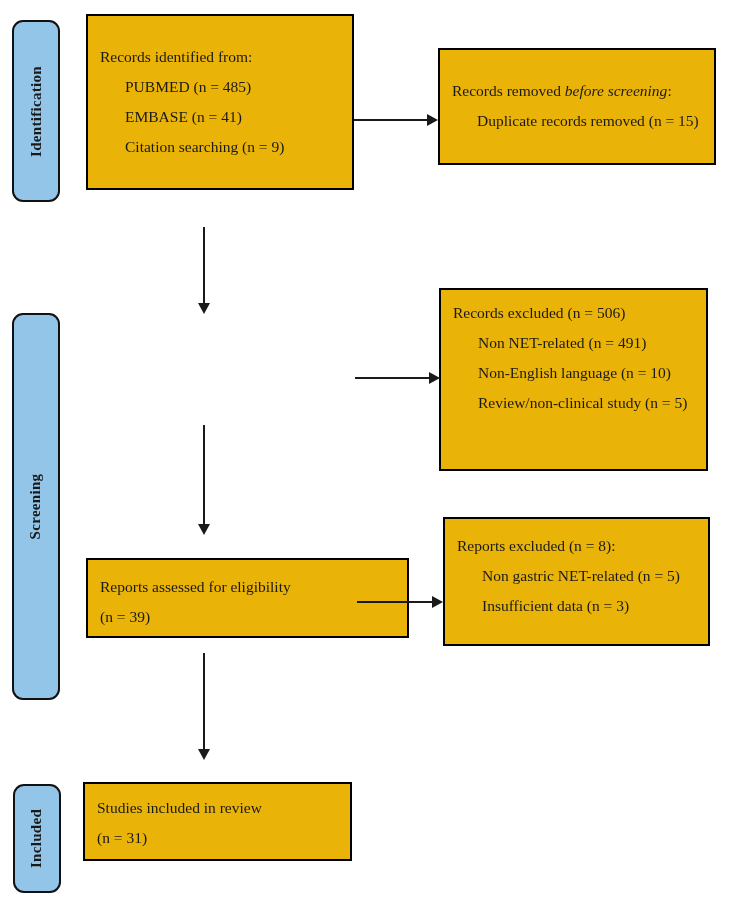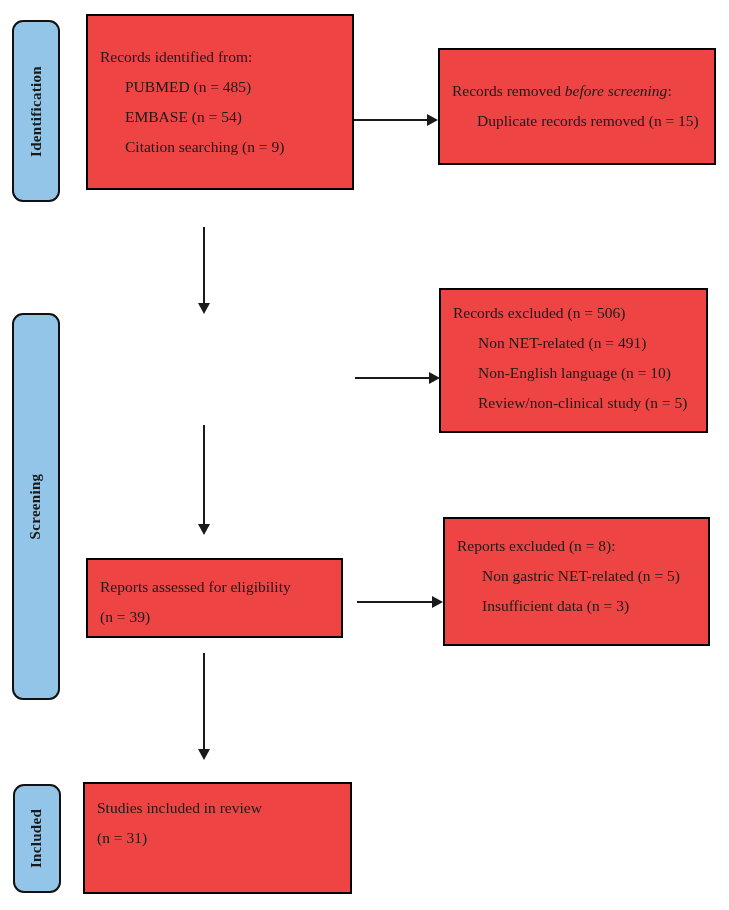--- a/index.html
+++ b/index.html
@@ -37,21 +37,21 @@
     white-space: nowrap;
     font-weight: bold;
     font-size: 15px;
     letter-spacing: 0.3px;
     color: var(--text-color);
   }
 
   
   .box {
     position: absolute;
-    background: #ef4444;
+    background: #eab308;
     border: 2px solid var(--box-border);
     font-size: 15.5px;
     line-height: 30px;
     padding-left: 12px;
     padding-right: 6px;
     overflow: hidden;
   }
   .box .line { white-space: nowrap; }
   .box .indent { padding-left: 25px; }
   .box em { font-style: italic; font-family: Liberation Serif, serif; }
@@ -99,51 +99,51 @@
   <div class="stage" style="left:12px; top:313px; width:48px; height:387px;">
     <span class="stage-text">Screening</span>
   </div>
   <div class="stage" style="left:13px; top:784px; width:48px; height:109px;">
     <span class="stage-text">Included</span>
   </div>
 
   <div class="box" style="left:86px; top:14px; width:268px; height:176px; padding-top:26px;">
     <div class="line">Records identified from:</div>
     <div class="line indent">PUBMED (n = 485)</div>
-    <div class="line indent">EMBASE (n = 54)</div>
+    <div class="line indent">EMBASE (n = 41)</div>
     <div class="line indent">Citation searching (n = 9)</div>
   </div>
 
   <div class="box" style="left:438px; top:48px; width:278px; height:117px; padding-top:26px;">
     <div class="line">
       <span>Records removed </span><em>before screening</em><span>:</span>
     </div>
     <div class="line indent">Duplicate records removed (n = 15)</div>
   </div>
 
 
-  <div class="box" style="left:439px; top:288px; width:269px; height:145px; padding-top:8px;">
+  <div class="box" style="left:439px; top:288px; width:269px; height:183px; padding-top:8px;">
     <div class="line">Records excluded (n = 506)</div>
     <div class="line indent">Non NET-related (n = 491)</div>
     <div class="line indent">Non-English language (n = 10)</div>
     <div class="line indent">Review/non-clinical study (n = 5)</div>
   </div>
 
-  <div class="box" style="left:86px; top:558px; width:257px; height:80px; padding-top:12px;">
+  <div class="box" style="left:86px; top:558px; width:323px; height:80px; padding-top:12px;">
     <div class="line">Reports assessed for eligibility</div>
     <div class="line">(n = 39)</div>
   </div>
 
   <div class="box" style="left:443px; top:517px; width:267px; height:129px; padding-top:12px;">
     <div class="line">Reports excluded (n = 8):</div>
     <div class="line indent">Non gastric NET-related (n = 5)</div>
     <div class="line indent">Insufficient data (n = 3)</div>
   </div>
 
-  <div class="box" style="left:83px; top:782px; width:269px; height:112px; padding-top:9px;">
+  <div class="box" style="left:83px; top:782px; width:269px; height:79px; padding-top:9px;">
     <div class="line">Studies included in review</div>
     <div class="line">(n = 31)</div>
   </div>
 
   <div class="arrow-right" style="left:354px; top:119px; width:73px;"></div>
   <div class="arrow-down" style="left:203px; top:227px; height:76px;"></div>
   <div class="arrow-right" style="left:355px; top:377px; width:74px;"></div>
   <div class="arrow-down" style="left:203px; top:425px; height:99px;"></div>
   <div class="arrow-right" style="left:357px; top:601px; width:75px;"></div>
   <div class="arrow-down" style="left:203px; top:653px; height:96px;"></div>

